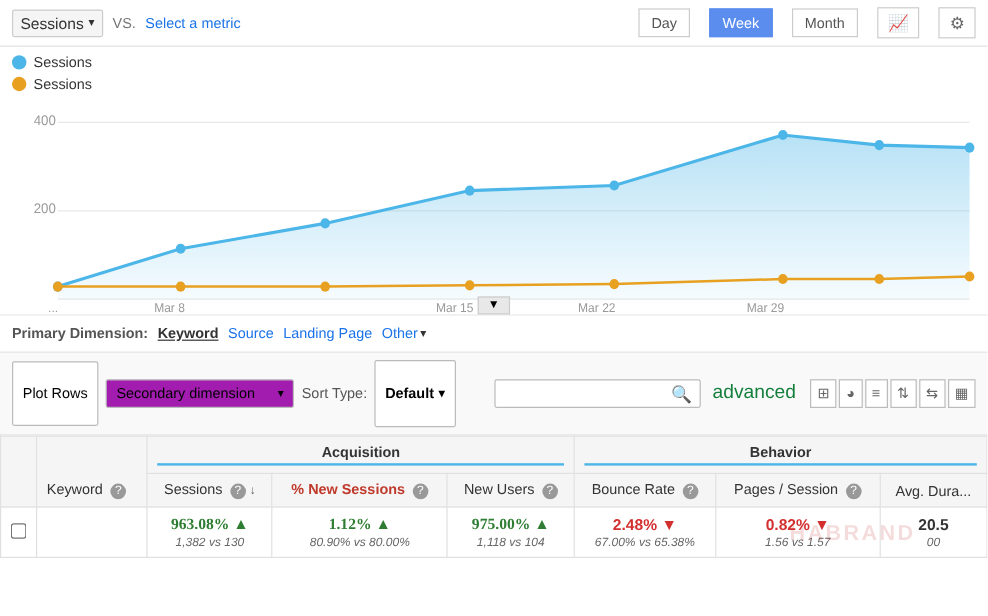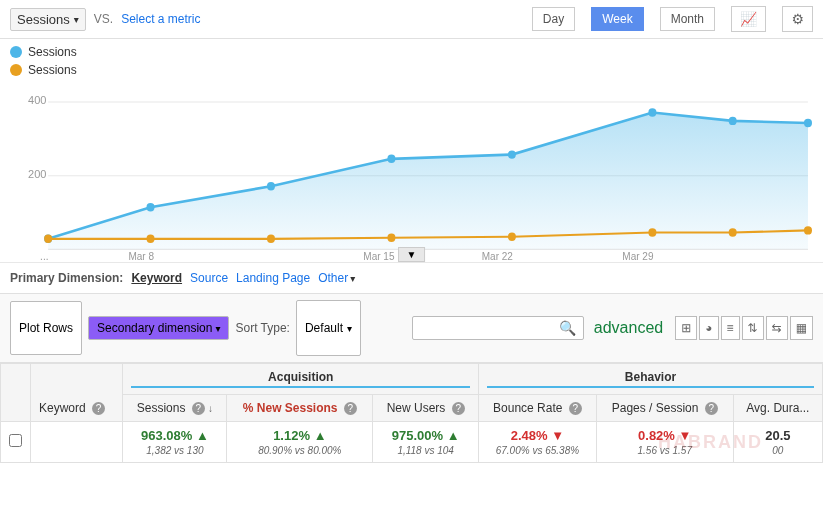--- a/index.html
+++ b/index.html
@@ -47,41 +47,41 @@
     .dim-link { color: #1a73e8; cursor: pointer; text-decoration: none; }
     .dim-link.active { color: #333; font-weight: bold; text-decoration: underline; }
     .dim-other { display: flex; align-items: center; gap: 2px; }
 
     
     .toolbar {
       display: flex; align-items: center; padding: 6px 10px; gap: 6px;
       border-bottom: 1px solid #e0e0e0; background: #f9f9f9;
     }
     .plot-rows-btn { padding: 19px 8px; border: 1px solid #bbb; background: #fff; cursor: pointer; font-size: 12px; border-radius: 2px; }
-    .secondary-dim-btn { display: flex; align-items: center; gap: 3px; padding: 4px 8px; border: 1px solid #bbb; background: #8b5cf6; cursor: pointer; font-size: 12px; border-radius: 2px; }
+    .secondary-dim-btn { display: flex; align-items: center; gap: 19px; padding: 4px 8px; border: 1px solid #bbb; background: #a21caf; cursor: pointer; font-size: 12px; border-radius: 2px; }
     .sort-type-label { font-size: 12px; color: #555; }
-    .sort-btn { display: flex; align-items: center; gap: 4px; padding: 20px 8px; border: 1px solid #bbb; background: #fff; cursor: pointer; font-size: 12px; border-radius: 2px; }
+    .sort-btn { display: flex; align-items: center; gap: 4px; padding: 20px 8px; border: 1px solid #bbb; background: #fff; cursor: pointer; font-size: 12px; border-radius: 2px; font-weight: bold; }
     .search-box { display: flex; align-items: center; border: 1px solid #bbb; border-radius: 2px; padding: 3px 6px; margin-left: auto; background: #fff; }
     .search-input { border: none; outline: none; font-size: 12px; width: 140px; }
     .search-icon-btn { background: none; border: none; cursor: pointer; color: #555; font-size: 14px; }
     .advanced-link { color: #15803d; font-size: 16px; cursor: pointer; margin-left: 4px; }
     .view-icons { display: flex; gap: 2px; margin-left: 6px; }
     .view-icon-btn { padding: 4px 5px; border: 1px solid #bbb; background: #fff; cursor: pointer; font-size: 12px; color: #666; }
 
     
     .data-table { width: 100%; border-collapse: collapse; font-size: 12px; }
     .data-table th { background: #f5f5f5; border: 1px solid #e0e0e0; padding: 6px 8px; text-align: center; font-weight: normal; vertical-align: bottom; }
     .data-table th.left-align { text-align: left; }
     .data-table th .section-header { font-weight: bold; color: #333; border-bottom: 2px solid #4db6e8; padding-bottom: 2px; margin-bottom: 0; text-align: center; }
     .data-table td { border: 1px solid #e0e0e0; padding: 6px 8px; text-align: center; vertical-align: middle; }
     .data-table td.keyword-cell { text-align: left; }
     .help-icon { display: inline-block; width: 13px; height: 13px; border-radius: 50%; background: #999; color: #fff; font-size: 10px; text-align: center; line-height: 13px; cursor: pointer; margin-left: 3px; }
     .sort-arrow { font-size: 10px; color: #666; }
     .metric-red { color: #d32f2f; font-weight: bold; }
-    .metric-green { color: #2e7d32; font-weight: bold; }
+    .metric-green { color: #2e7d32; font-weight: bold; font-family: Liberation Serif, serif; }
     .metric-value { font-size: 13px; font-weight: bold; }
     .metric-sub { font-size: 10px; color: #666; margin-top: 2px; font-style: italic; }
     .up-arrow { color: #2e7d32; }
     .down-arrow { color: #d32f2f; }
     .checkbox-cell { width: 20px; }
     .watermark { position: absolute; bottom: 20px; right: 40px; color: rgba(200,200,200,0.5); font-size: 16px; font-weight: bold; letter-spacing: 2px; }
     .table-wrapper { overflow: hidden; }
 
     
     .red-header { color: #c0392b; font-weight: bold; }

